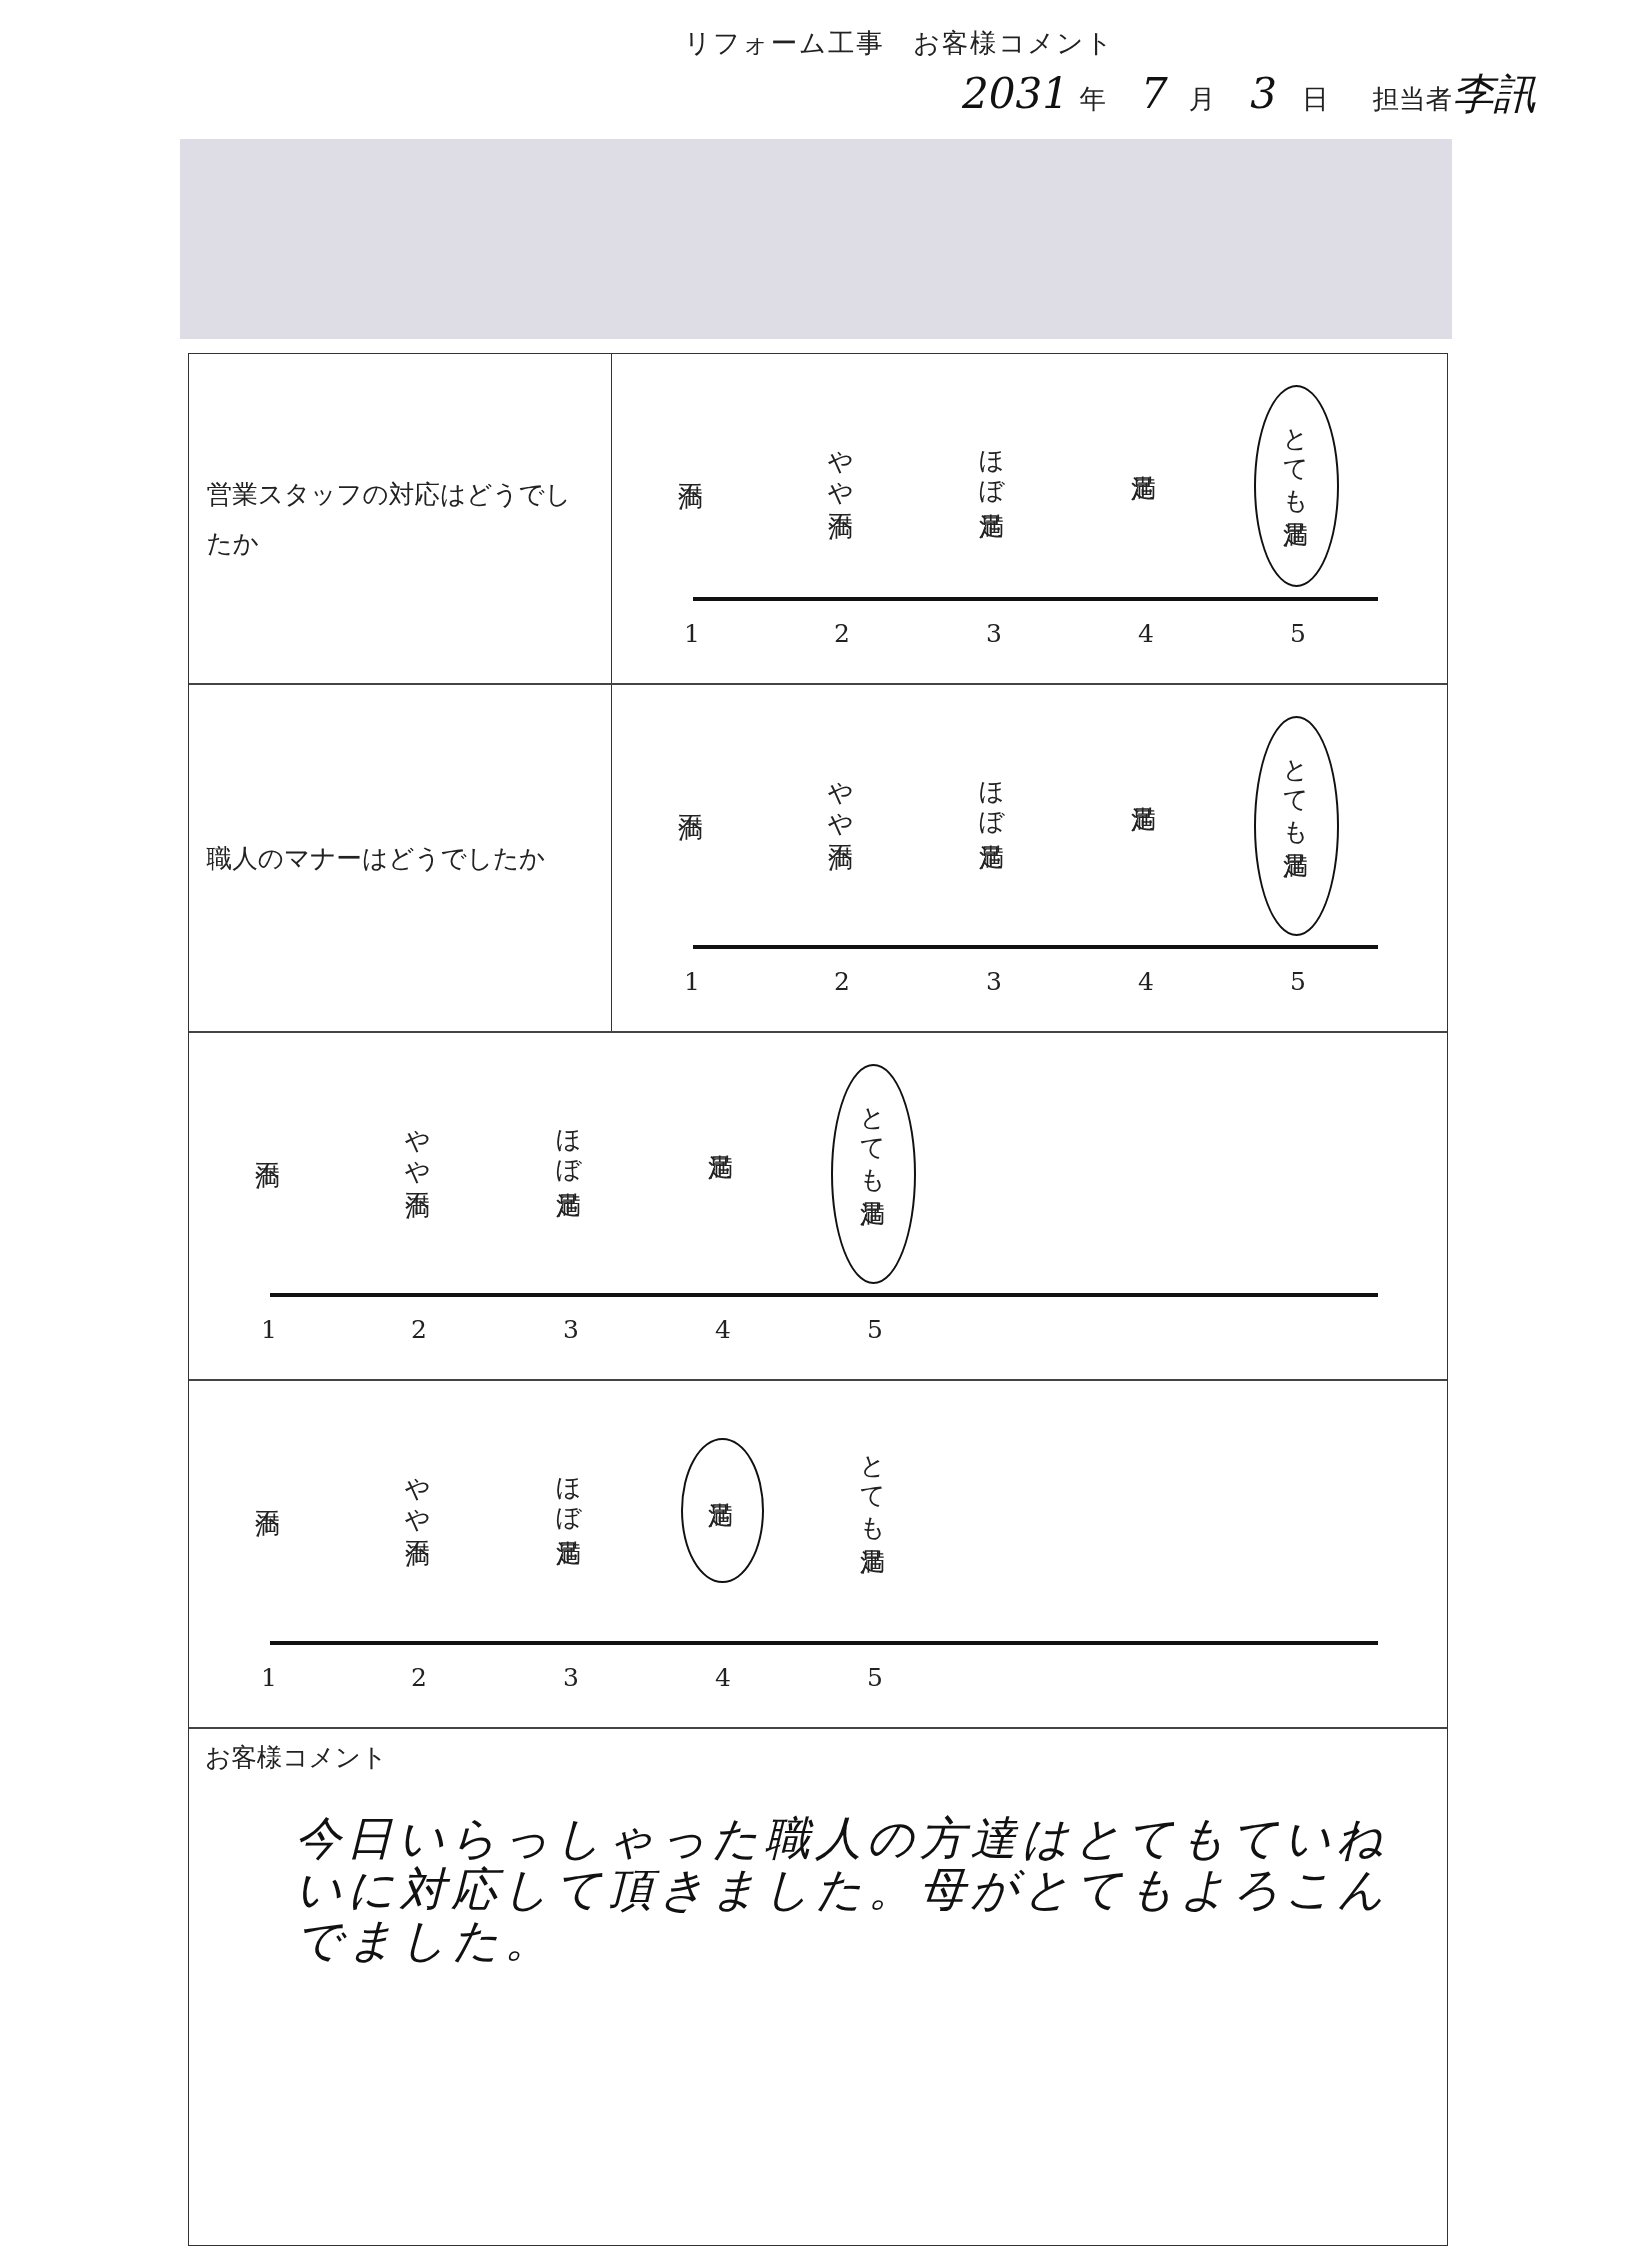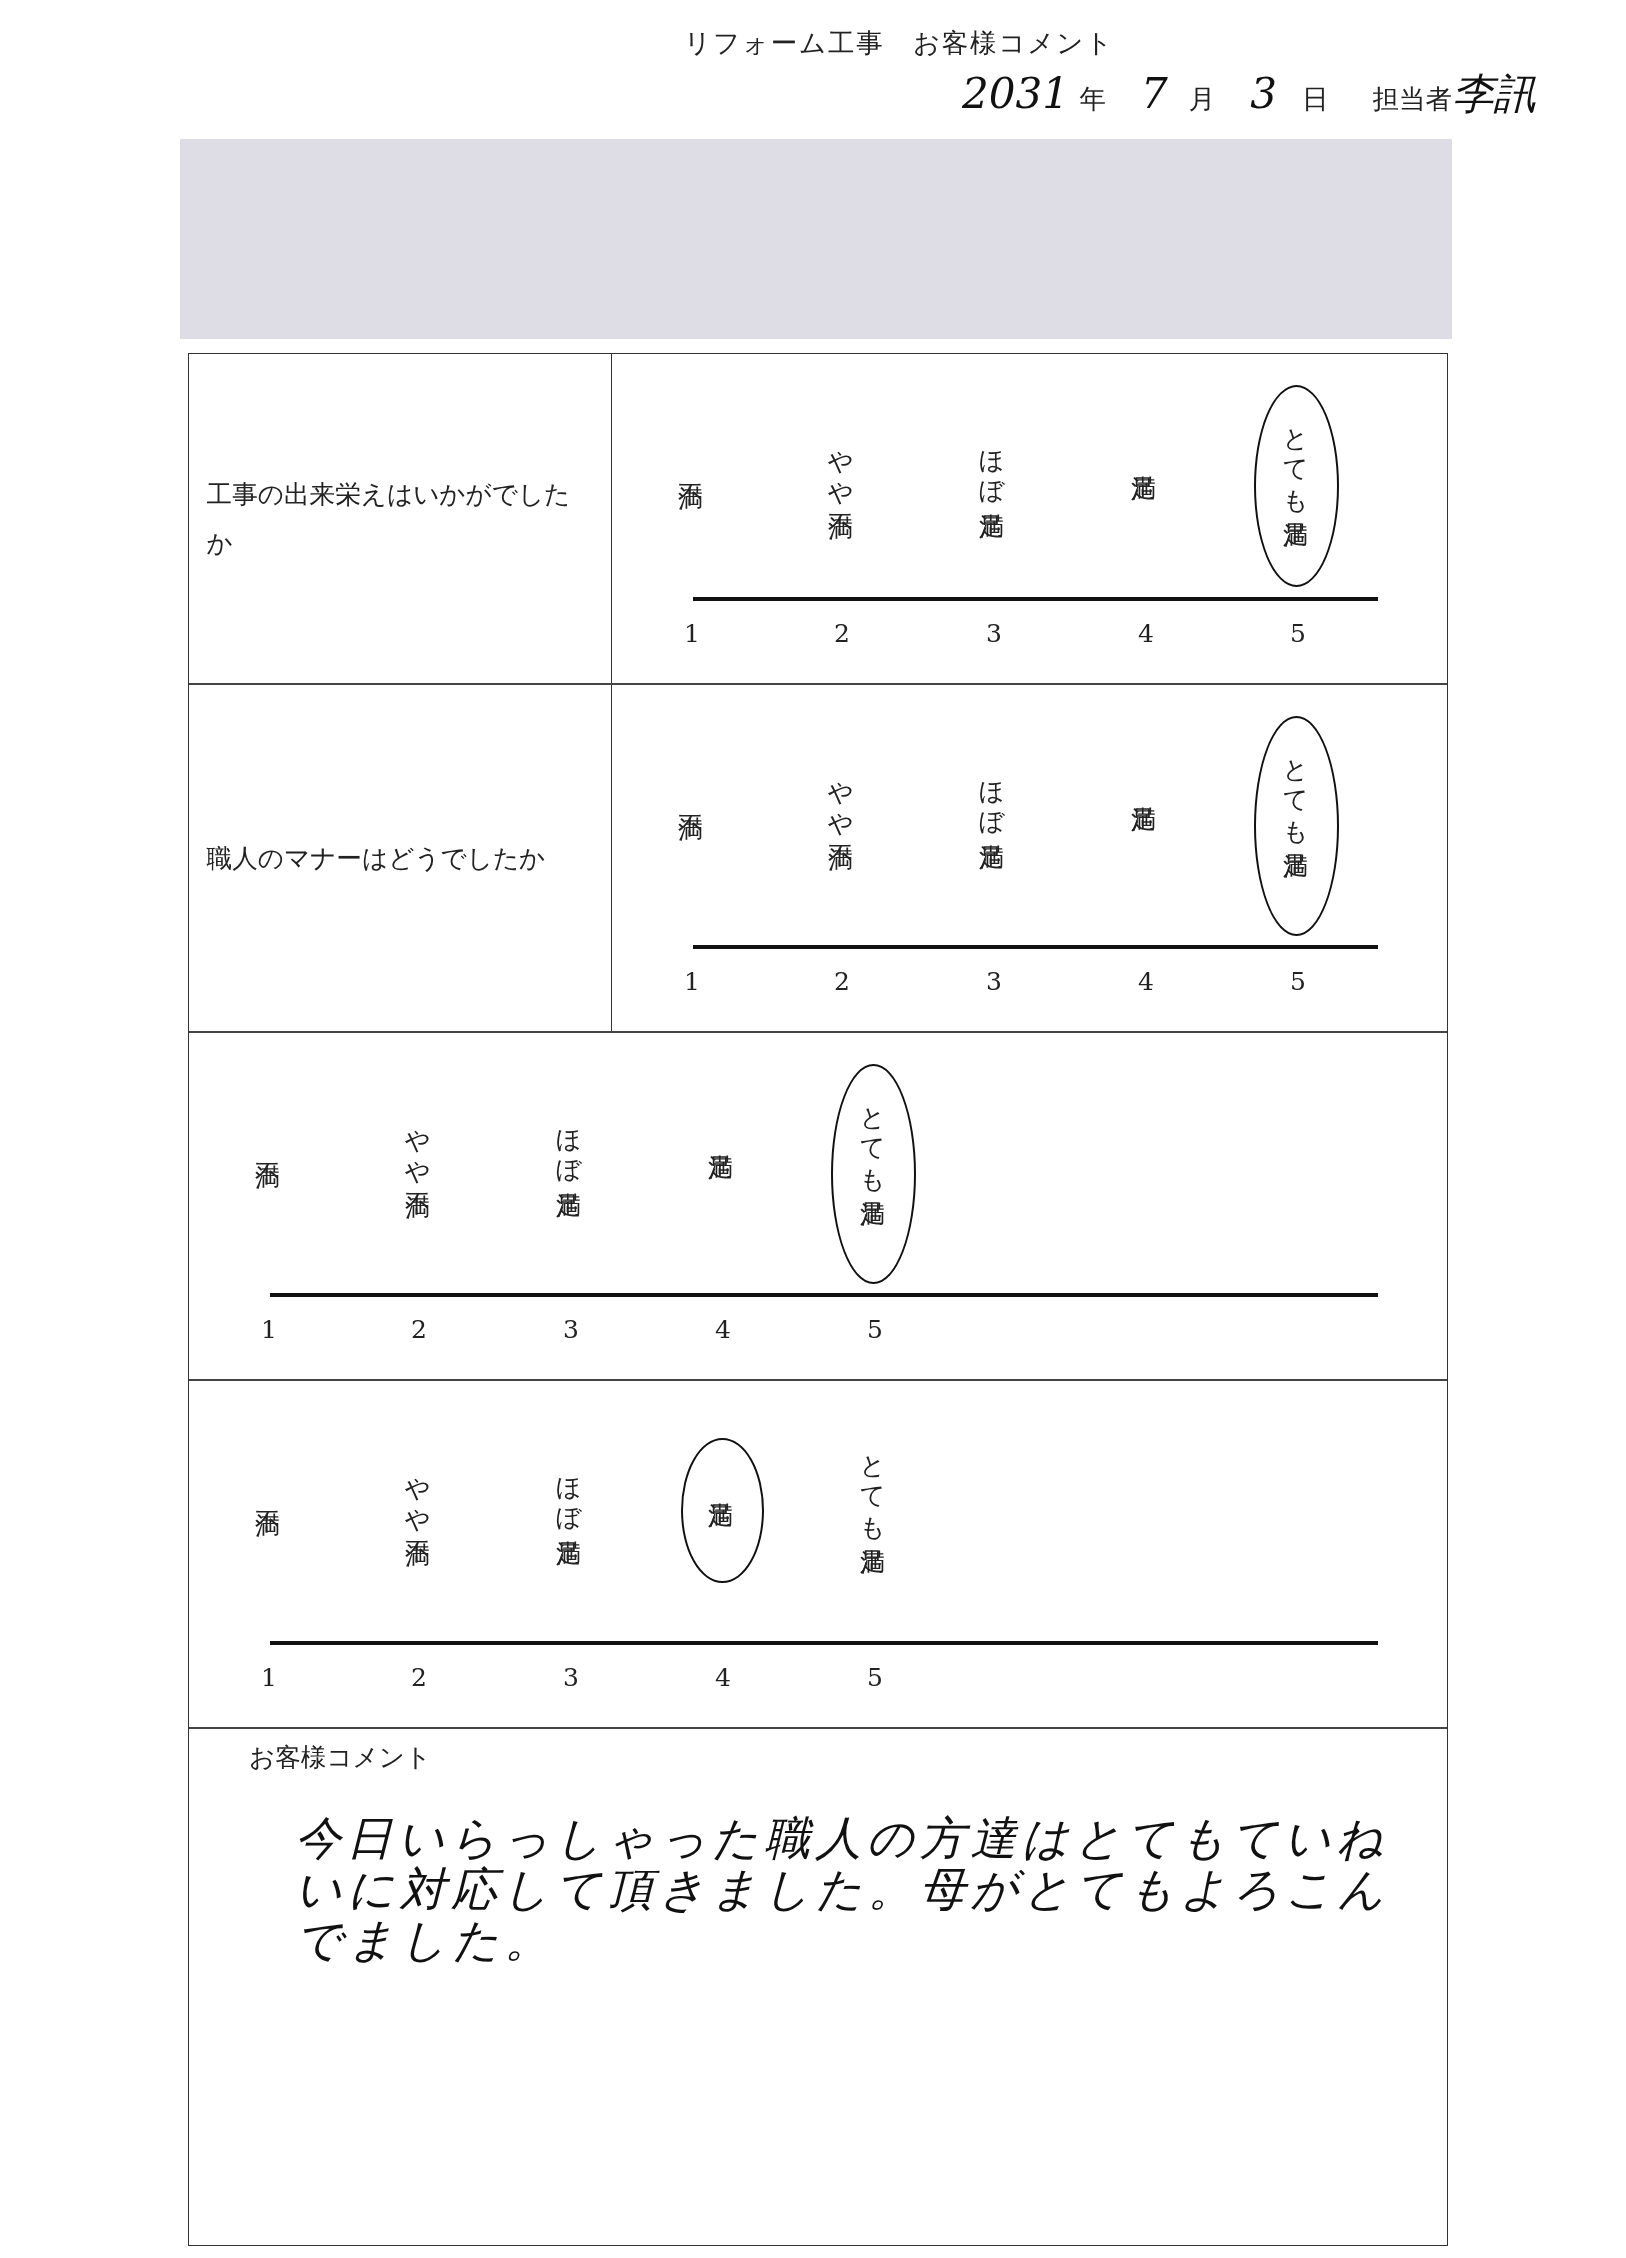--- a/index.html
+++ b/index.html
@@ -11,21 +11,21 @@
   .redact{position:absolute;left:180px;top:139px;width:1272px;height:200px;background:#dedde6;}
   .table{position:absolute;left:188px;top:353px;width:1260px;border:1.8px solid #333;box-sizing:border-box;}
   .row{display:flex;border-bottom:2.6px solid #444;box-sizing:border-box;}
   .qcell{width:423px;border-right:1.8px solid #333;box-sizing:border-box;display:flex;align-items:center;padding:0 17.6px;font-size:25.6px;line-height:49px;color:#222;}
   .scell{flex:1;position:relative;}
   .opt{position:absolute;top:97px;writing-mode:vertical-rl;font-size:25px;letter-spacing:1.8px;color:#222;}
   .scale-line{position:absolute;left:81px;right:69px;height:4.4px;background:#111;}
   .num{position:absolute;font-size:25px;font-family:"DejaVu Serif",serif;color:#222;}
   .circle{position:absolute;border:2.2px solid #111;border-radius:50%;}
   .comment{height:516px;position:relative;}
-  .comment-label{position:absolute;left:16px;top:10.6px;font-size:25.6px;color:#222;margin-left:44px;}
+  .comment-label{position:absolute;left:16px;top:10.6px;font-size:25.6px;color:#222;}
   .comment-text{position:absolute;left:106px;top:84px;width:1129px;font-size:46px;line-height:51px;letter-spacing:5.3px;}
 </style>
 </head>
 <body>
 
 <div class="title">リフォーム工事　お客様コメント</div>
 
 <div class="dateline">
   <span class="hand">2031</span>
   <span style="margin:0 35px 0 10.6px">年</span>
@@ -34,21 +34,21 @@
   <span class="hand">3</span>
   <span style="margin:0 44px 0 25px">日</span>
   <span>担当者</span>
   <span class="hand">李訊</span>
 </div>
 
 <div class="redact"></div>
 
 <div class="table" id="tbl">
     <div class="row" style="height: 331px;">
-      <div class="qcell">工事の出来栄えはいかがでしたか</div>
+      <div class="qcell">営業スタッフの対応はどうでしたか</div>
       <div class="scell">
         <div class="opt" style="left: 62px; top: 110px;">不満</div>
         <div class="opt" style="left: 212px; top: 79px;">やや不満</div>
         <div class="opt" style="left: 363px; top: 79px;">ほぼ満足</div>
         <div class="opt" style="left: 515px; top: 101px;">満足</div>
         <div class="opt" style="left: 667px; top: 57px;">とても満足</div>
         <div class="scale-line" style="top: 243px;"></div>
         <div class="num" style="left: 72px; top: 265px;">1</div>
         <div class="num" style="left: 222px; top: 265px;">2</div>
         <div class="num" style="left: 374px; top: 265px;">3</div>

